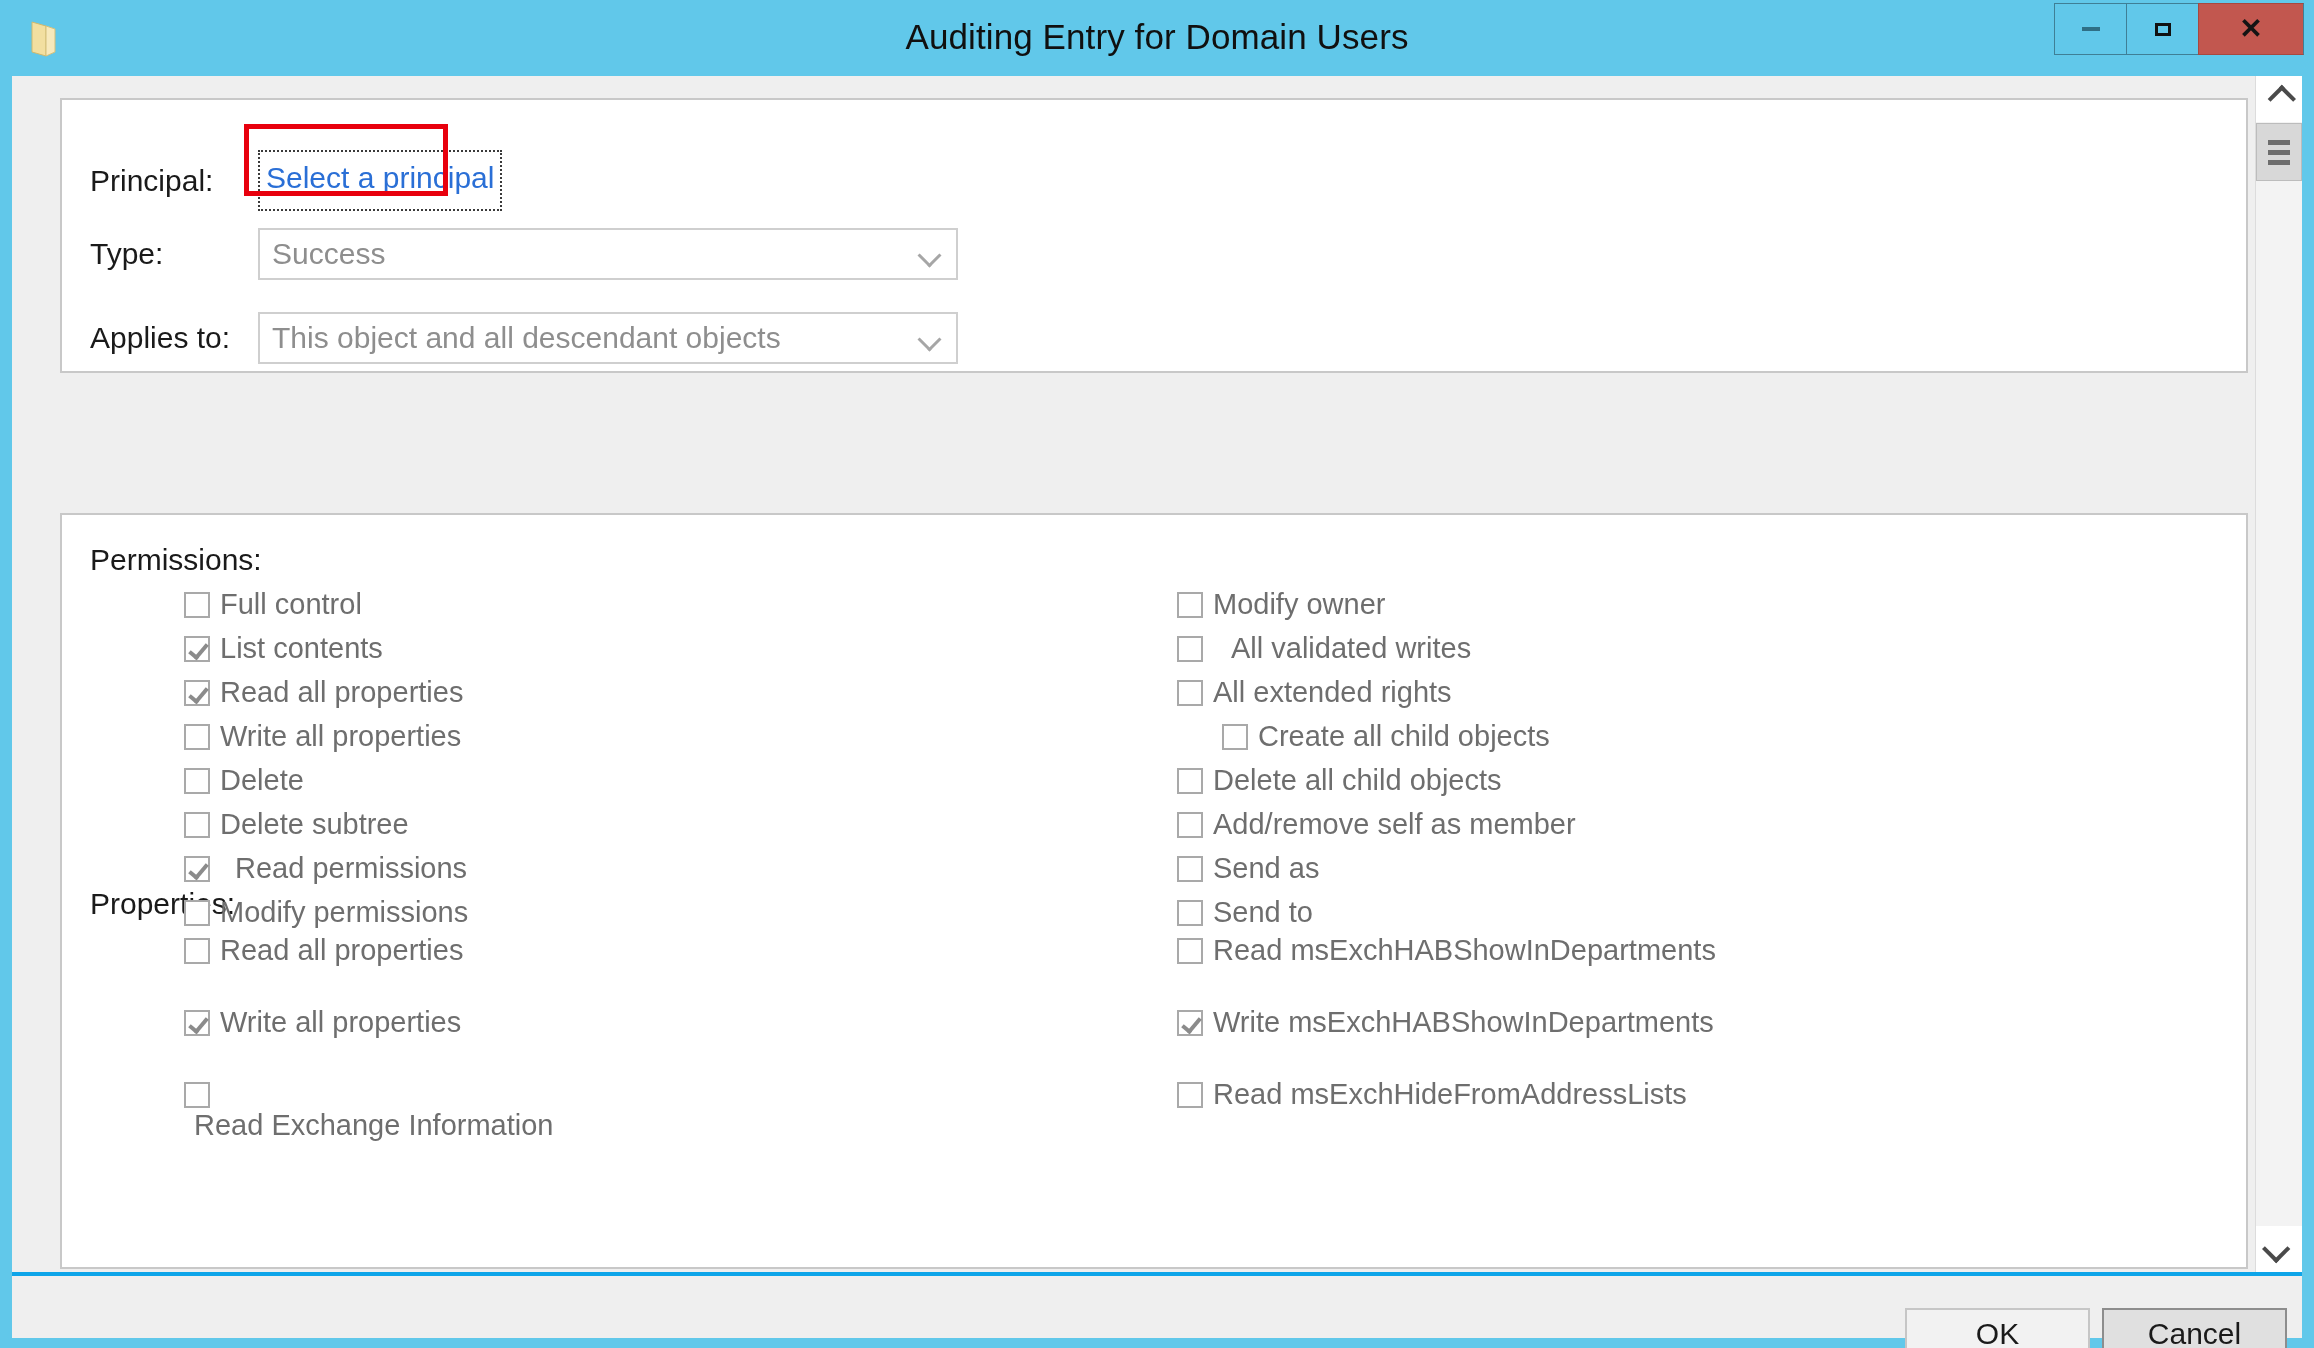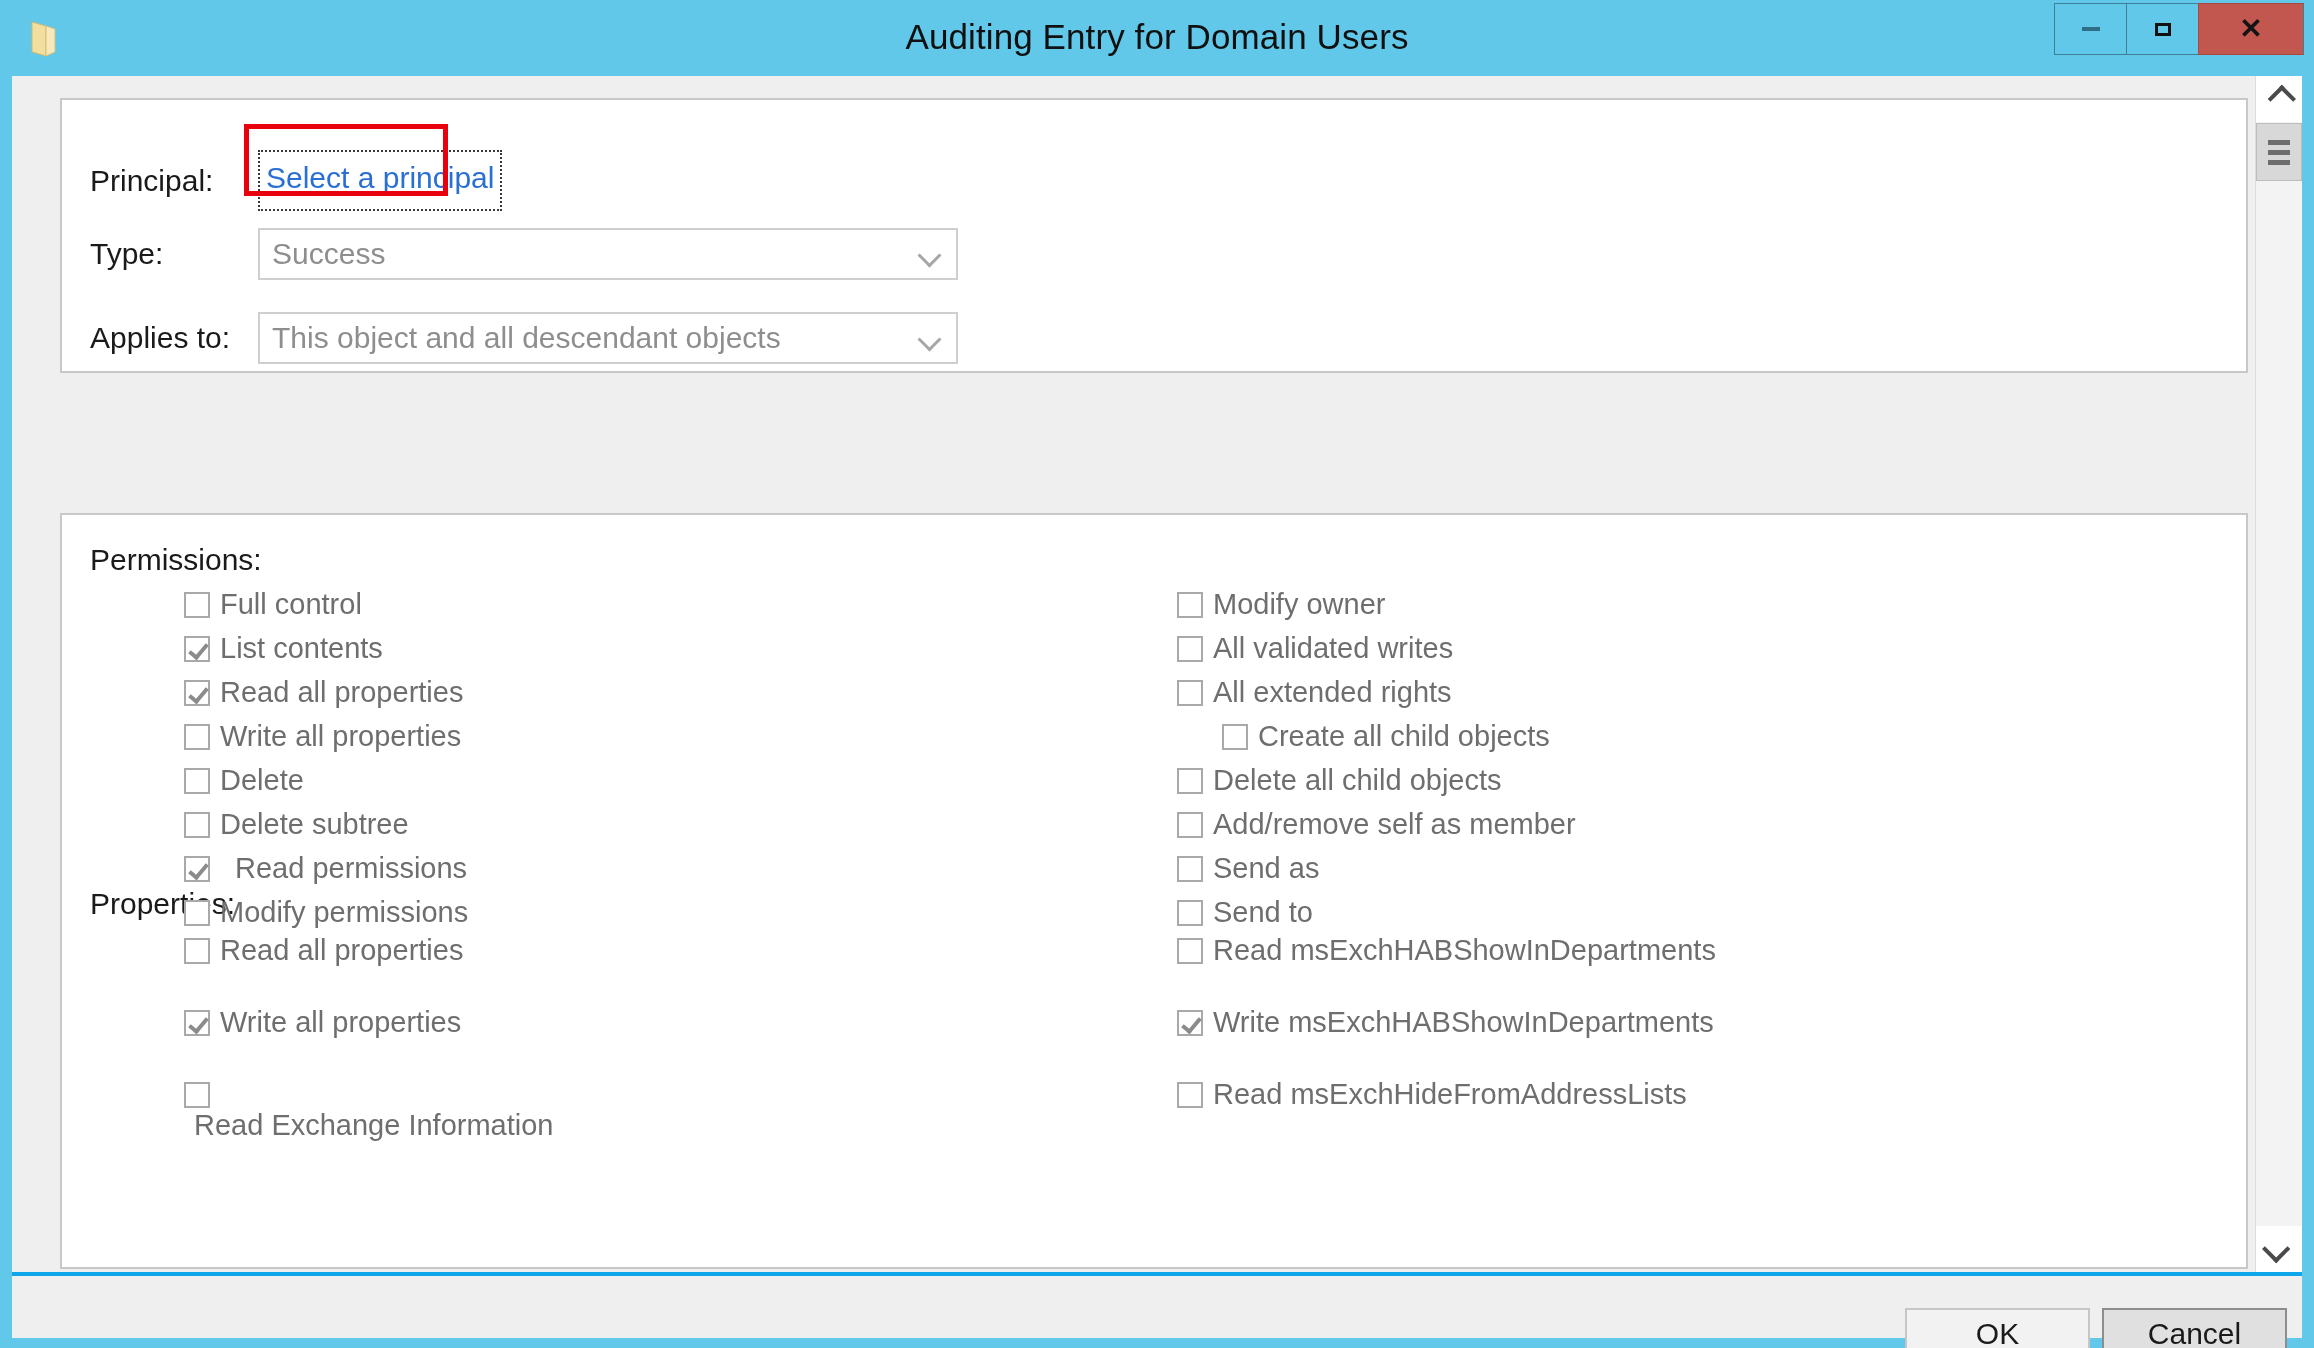--- a/index.html
+++ b/index.html
@@ -401,21 +401,21 @@
               <span class="cb-label">Read permissions</span>
             </div>
             <div class="cb-row" style="left: 122px; top: 380px;">
               <span class="checkbox"></span>
               <span class="cb-label">Modify permissions</span>
             </div>
             <div class="cb-row" style="left: 1115px; top: 72px;">
               <span class="checkbox"></span>
               <span class="cb-label">Modify owner</span>
             </div>
-            <div class="cb-row" style="left: 1115px; top: 116px;">
+            <div class="cb-row" style="left: 1115px; top: 116px; gap: 18px;">
               <span class="checkbox"></span>
               <span class="cb-label">All validated writes</span>
             </div>
             <div class="cb-row" style="left: 1115px; top: 160px;">
               <span class="checkbox"></span>
               <span class="cb-label">All extended rights</span>
             </div>
             <div class="cb-row" style="left: 1115px; top: 204px; padding-left: 45px;">
               <span class="checkbox"></span>
               <span class="cb-label">Create all child objects</span>

